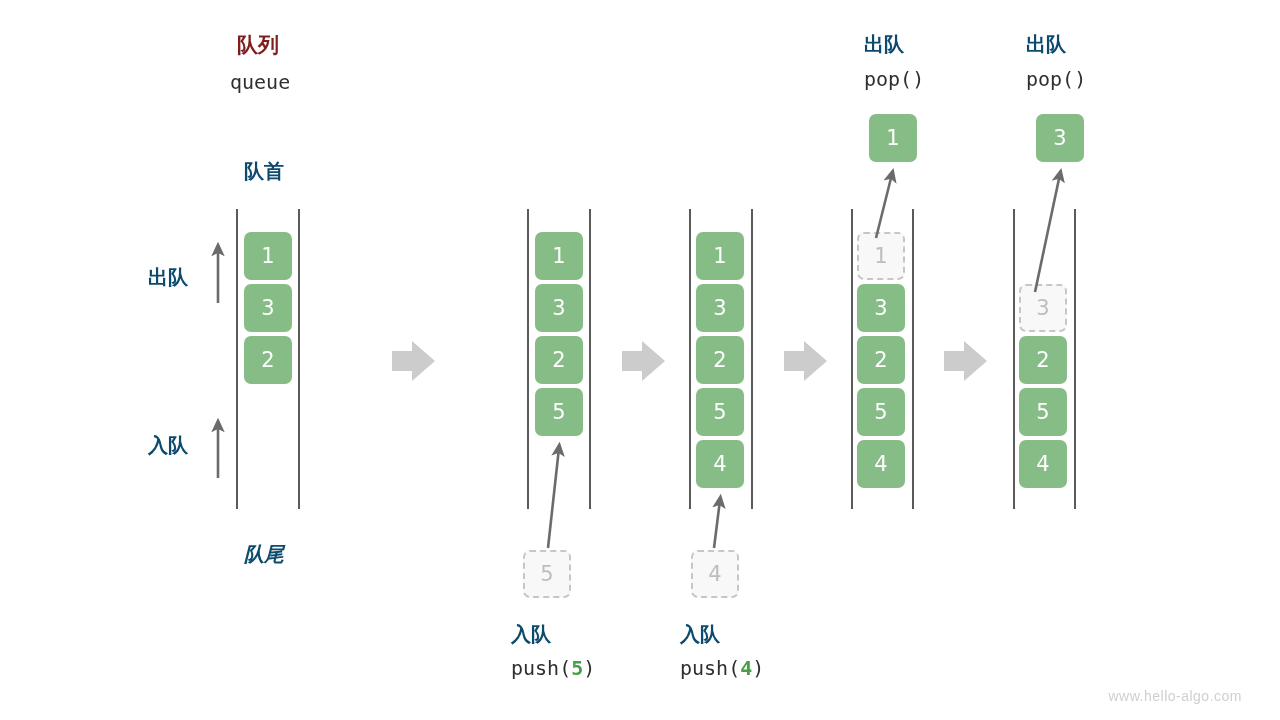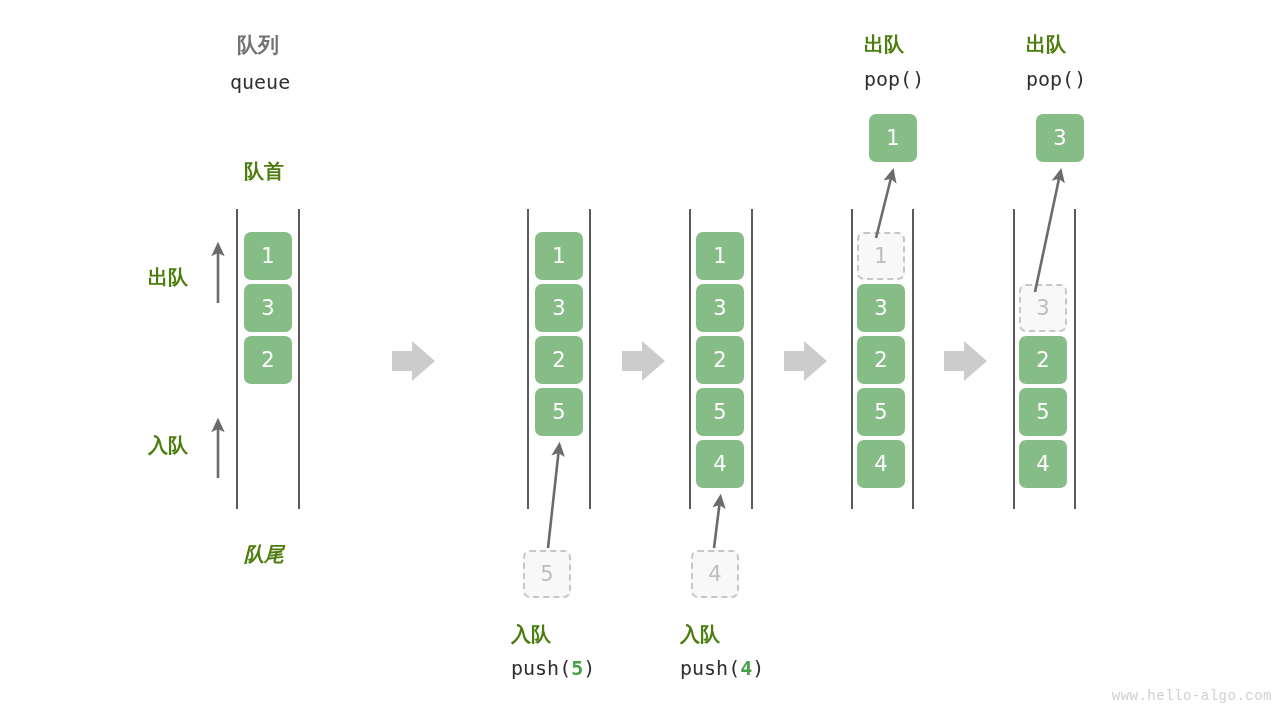--- a/index.html
+++ b/index.html
@@ -23,31 +23,31 @@
   }
   
   .txt {
     position: absolute;
     white-space: pre;
     line-height: 1.18;
   }
   .cn-bold {
     font-weight: bold;
     font-size: 20px;
-    color: #4d7c0f;
+    color: #0c4a6e;
   }
   .mono {
     font-family: "DejaVu Sans Mono", "Liberation Mono", monospace;
     font-size: 20px;
     color: #2f2f2f;
   }
   .title-green {
     font-weight: bold;
     font-size: 21px;
-    color: #737373;
+    color: #7f1d1d;
   }
   .accent { color: #46a046; font-weight: bold; }
 
   
   .rail {
     position: absolute;
     width: 2px;
     background: #5a5a5a;
   }
 
@@ -75,23 +75,23 @@
   .ovl {
     position: absolute;
     left: 0; top: 0;
     width: 1280px;
     height: 720px;
     pointer-events: none;
   }
 
   .watermark {
     position: absolute;
-    right: 8px;
+    right: 38px;
     bottom: 16px;
-    font-family: Liberation Mono, monospace;
+    font-family: Liberation Sans, sans-serif;
     font-size: 14px;
     color: #cfcfcf;
     letter-spacing: 0.5px;
   }
 </style>
 </head>
 <body>
 
 <div class="stage">
 

